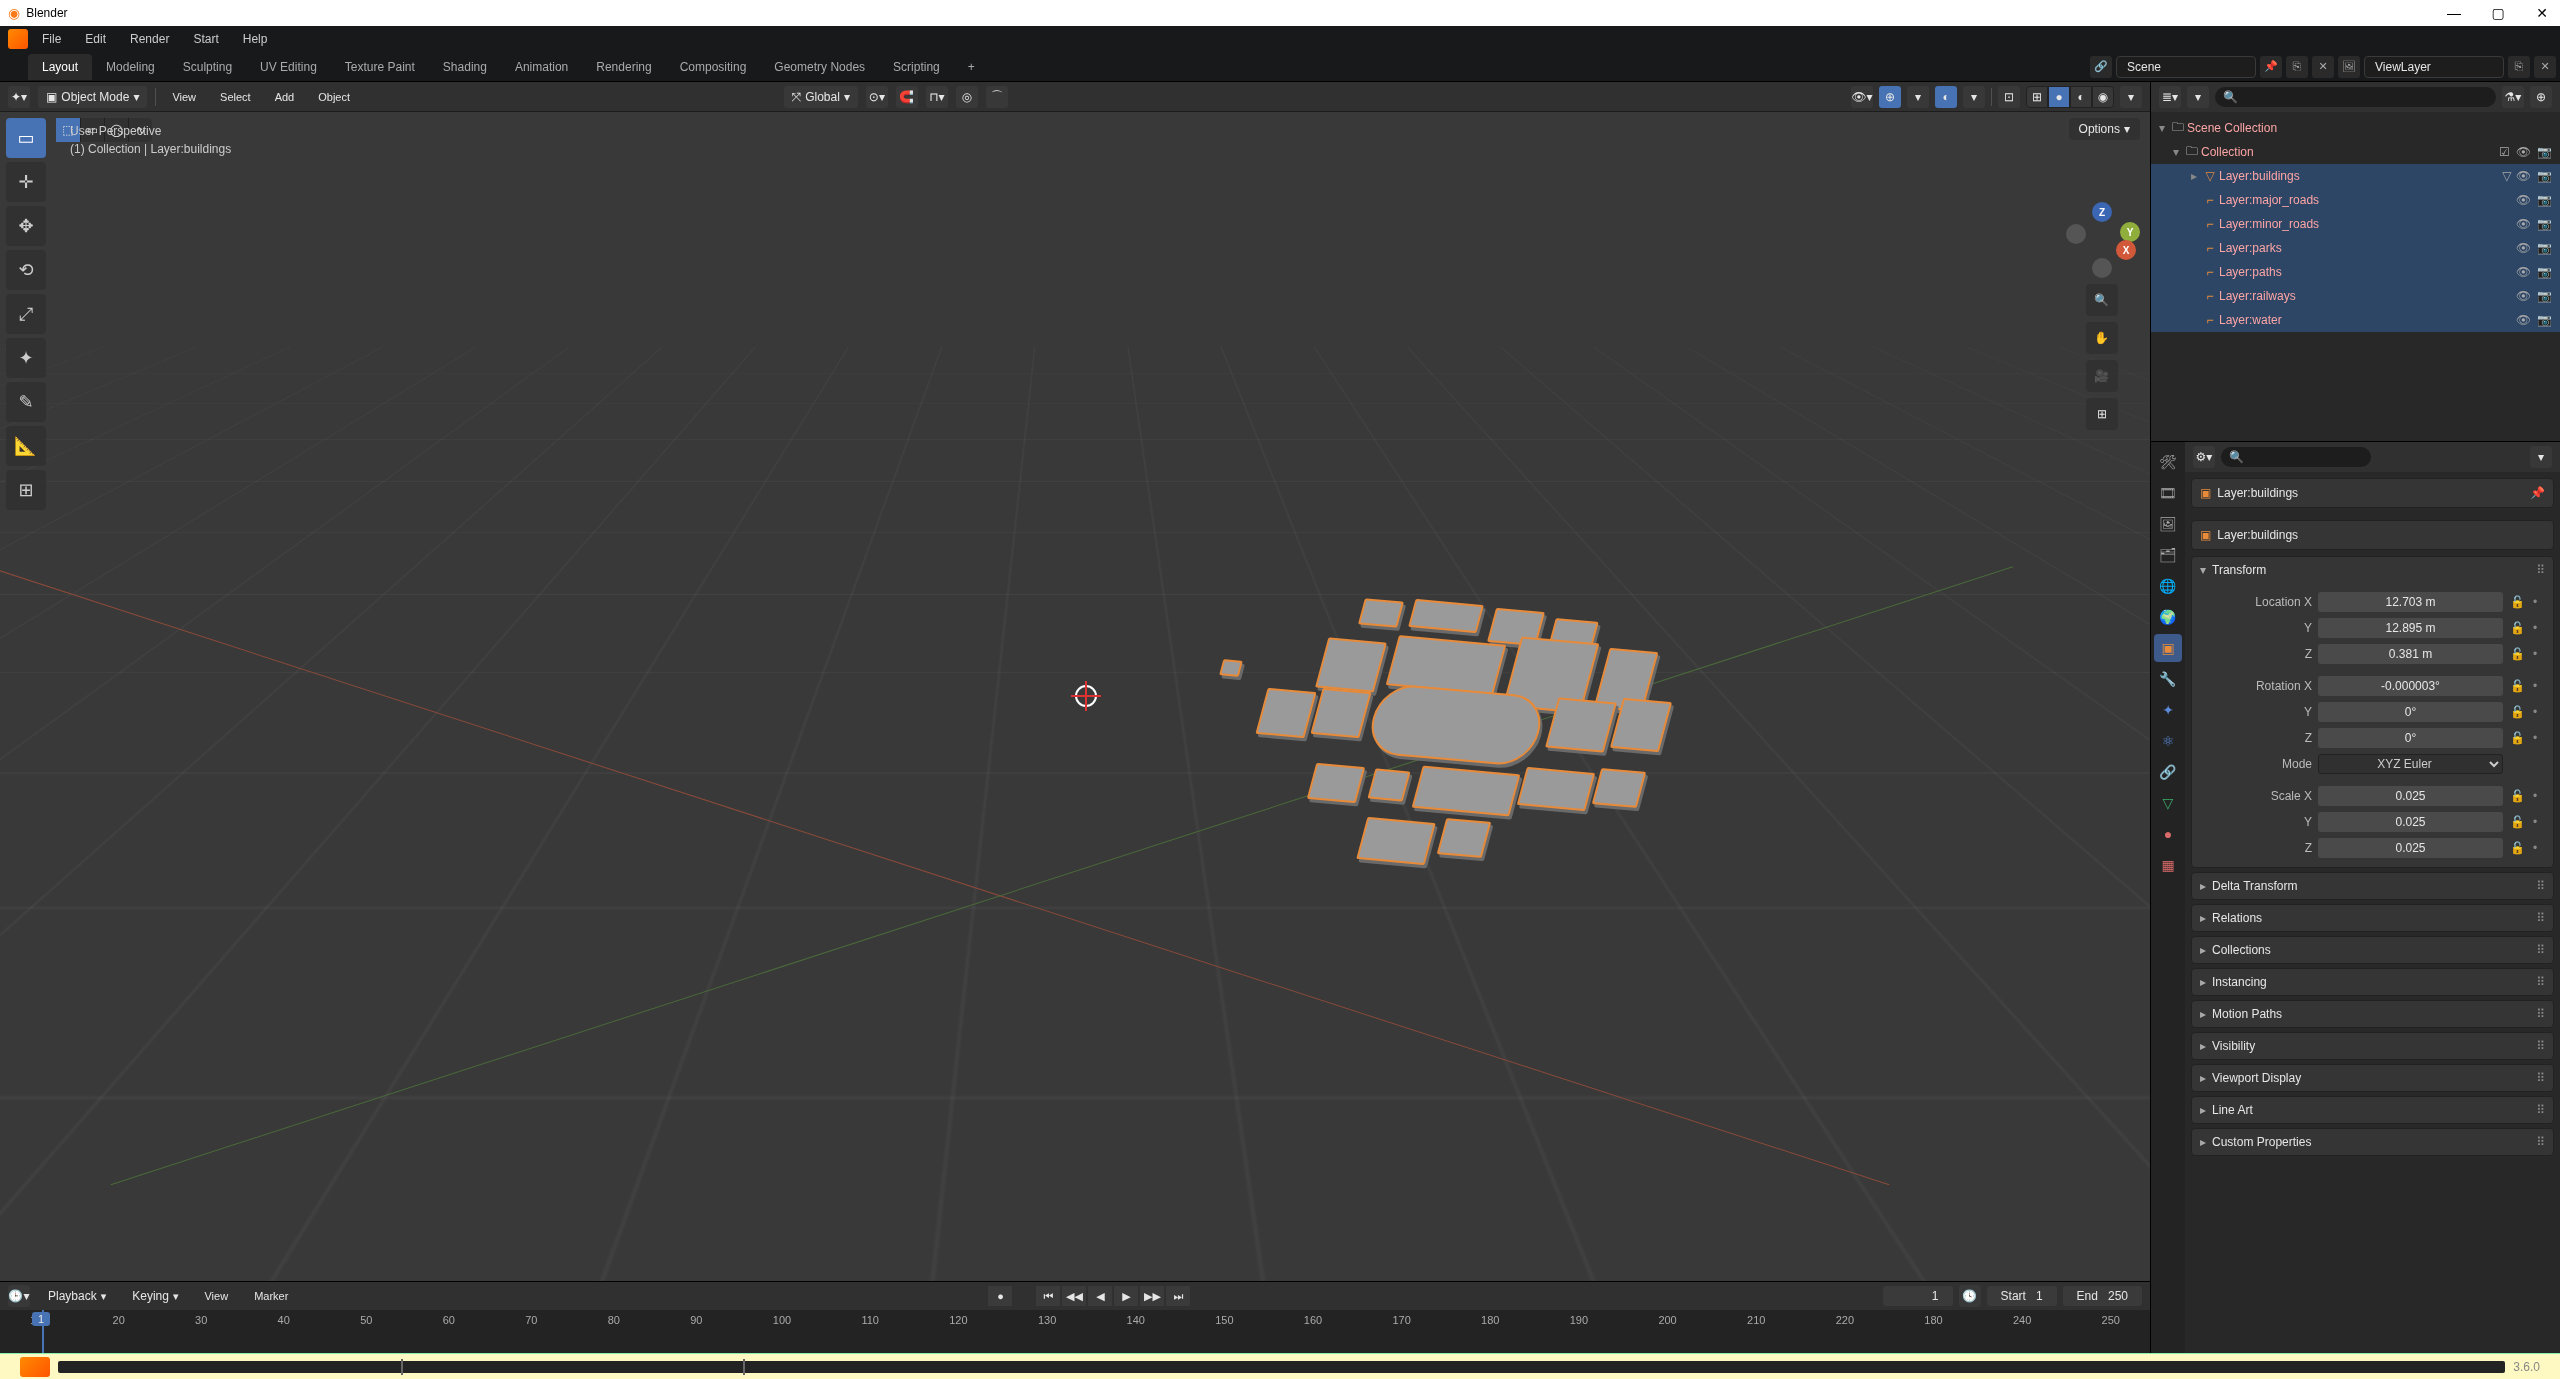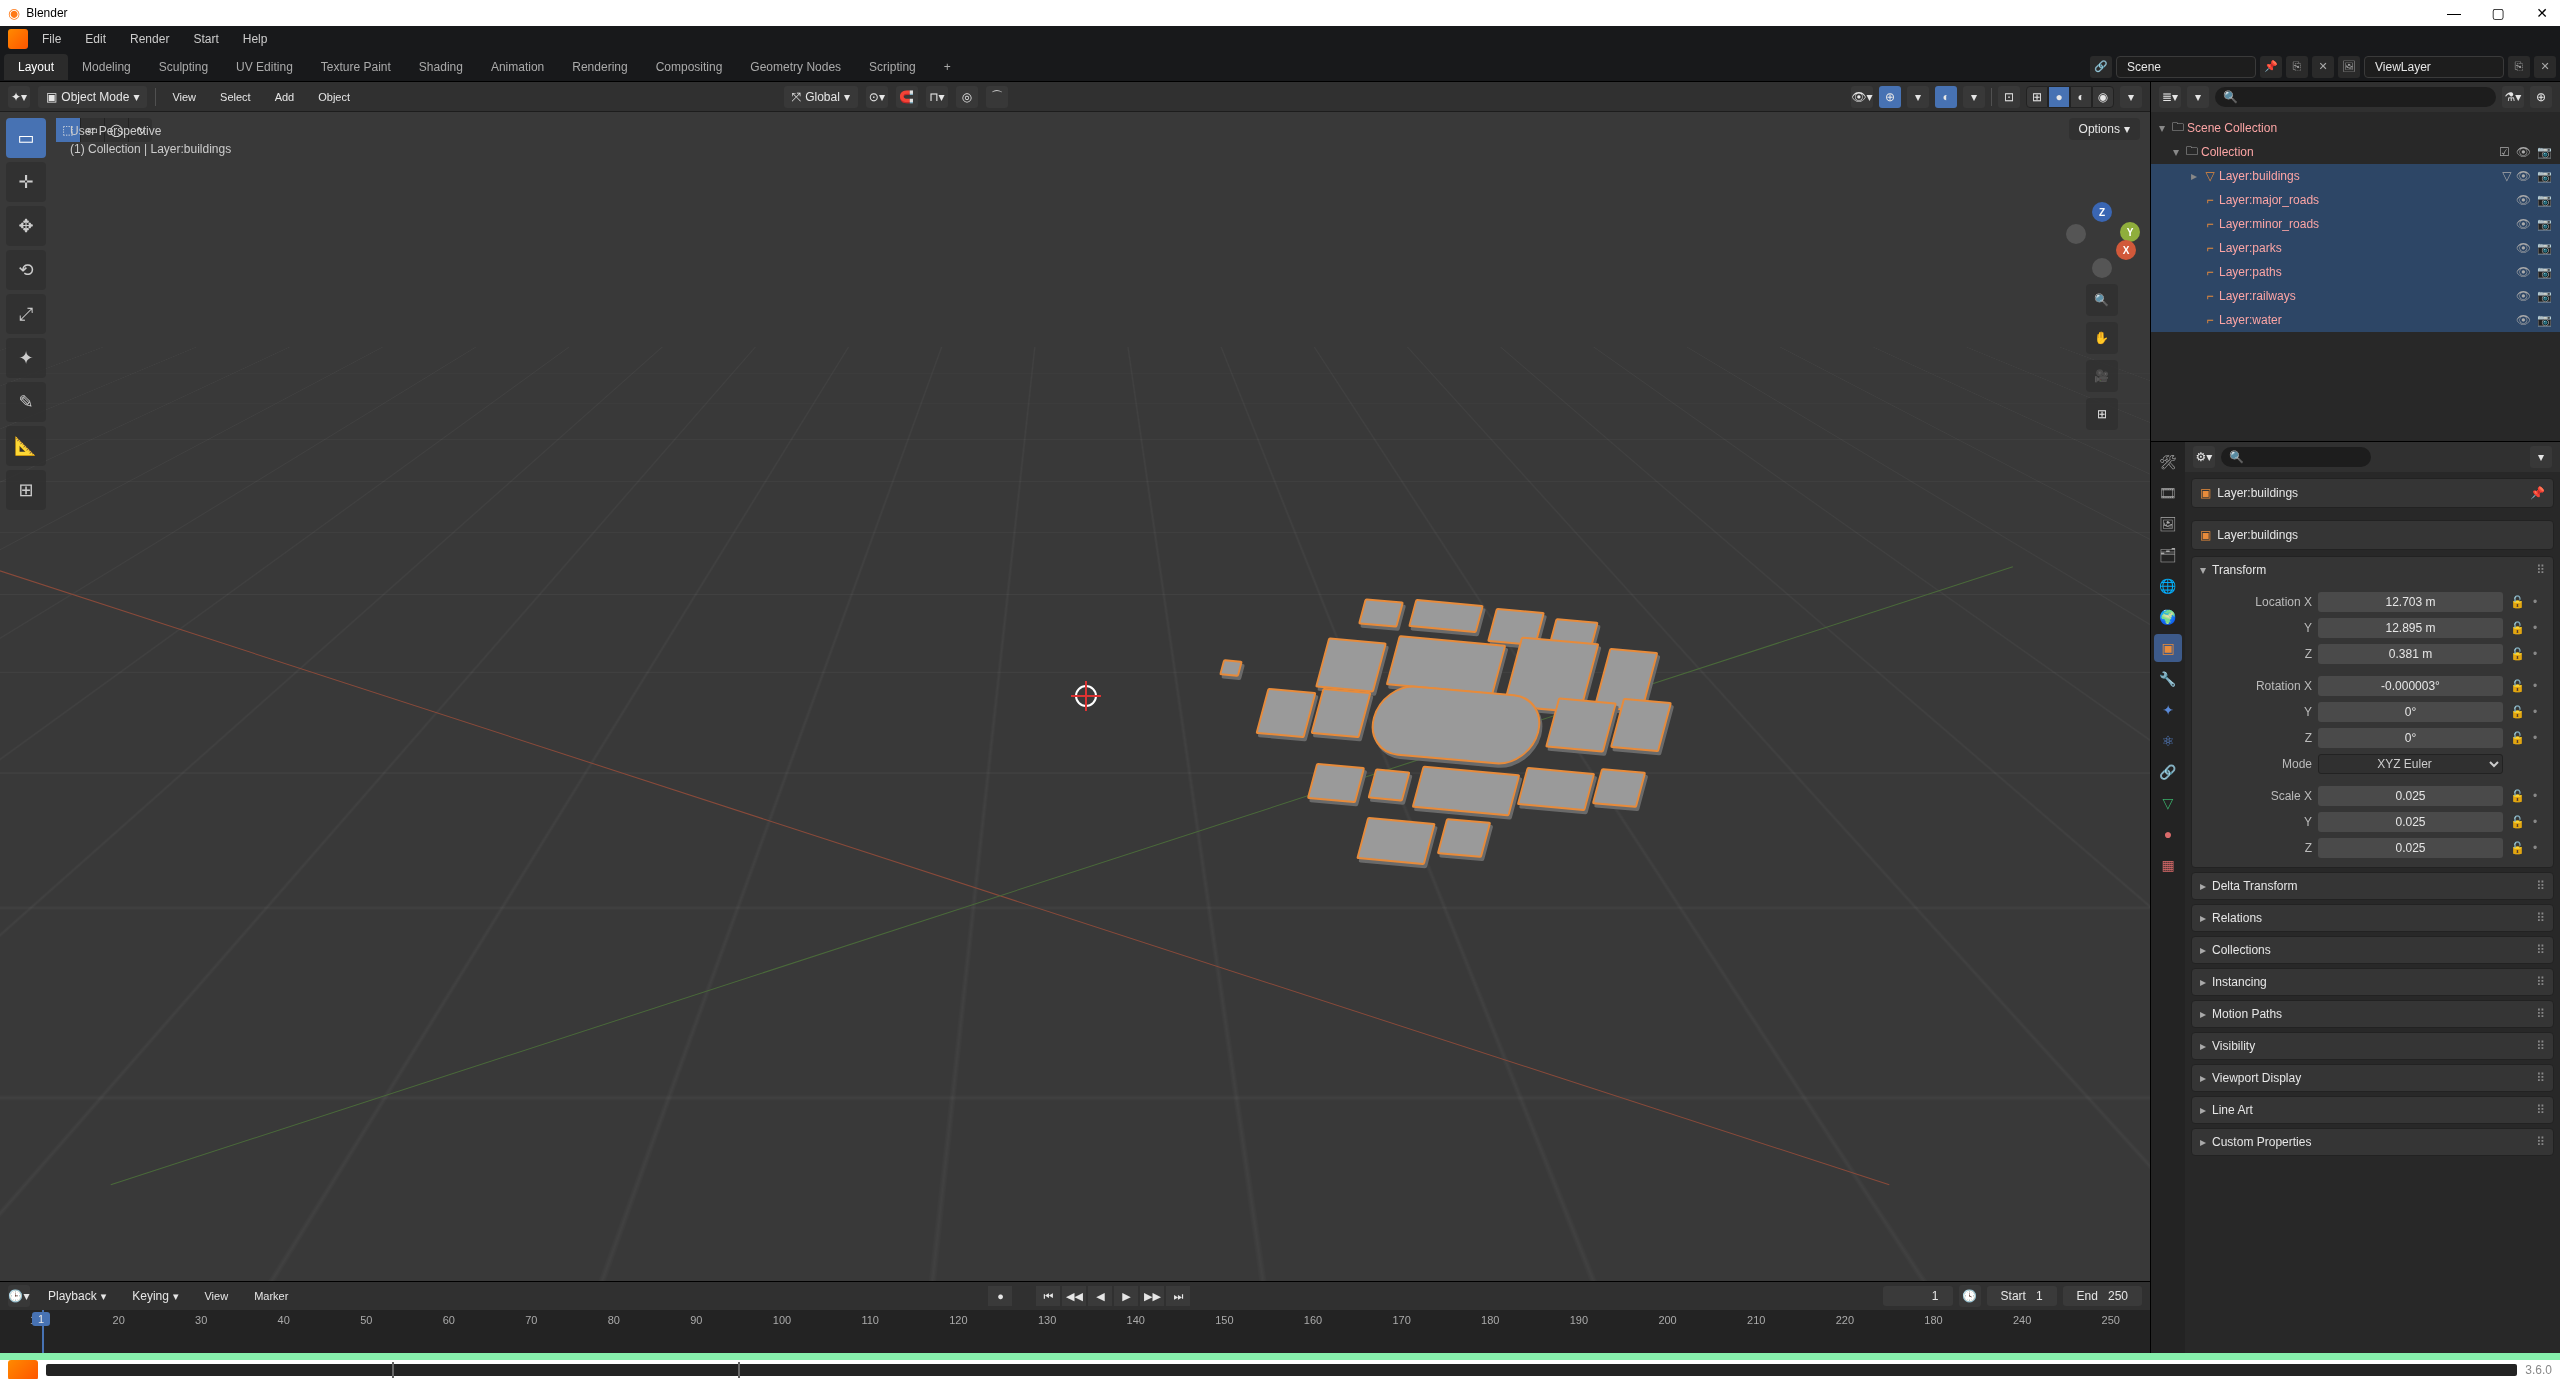--- a/index.html
+++ b/index.html
@@ -13,21 +13,21 @@
 
 
 .topmenu { height: 26px; background: #18191b; display: flex; align-items: center; padding: 0 8px; gap: 4px; }
 .topmenu .menu-item { padding: 4px 10px; color: #ccc; cursor: pointer; }
 .topmenu .logo { width: 20px; height: 20px; border-radius: 3px; background: linear-gradient(135deg,#ff8a00,#ff5500); display: flex; align-items: center; justify-content: center; }
 
 
 .workspaces { height: 30px; background: #18191b; display: flex; align-items: center; padding: 0 4px; border-bottom: 1px solid #000; }
 .ws-left { display: flex; align-items: center; }
 .ws-tab { padding: 6px 14px; color: #aaa; cursor: pointer; border-top-left-radius: 4px; border-top-right-radius: 4px; }
-.ws-tab.active { background: #2b2b2b; color: #fff; }
+.ws-tab.active { background: #2b2b2b; color: #fff; margin-left: 24px; }
 .ws-right { margin-left: auto; display: flex; gap: 4px; align-items: center; }
 .scene-field { background: #1d1d1d; border: 1px solid #3a3a3a; height: 22px; padding: 0 10px; display: flex; align-items: center; gap: 6px; border-radius: 4px; min-width: 140px; }
 .mini-btn { width: 22px; height: 22px; background: #2a2a2a; border-radius: 3px; display: flex; align-items: center; justify-content: center; font-size: 11px; color: #aaa; cursor: pointer; }
 
 
 .main { flex: 1; display: flex; min-height: 0; }
 
 
 .viewport-col { flex: 1; display: flex; flex-direction: column; min-width: 0; }
 
@@ -121,21 +121,21 @@
 .panel-hdr .chev { color: #aaa; }
 .panel-body { padding: 6px 10px; }
 .prop-row { display: flex; align-items: center; height: 26px; gap: 6px; }
 .prop-row .plabel { width: 110px; text-align: right; color: #bbb; font-size: 12px; }
 .prop-row .pval { flex: 1; background: #4a4a4a; border-radius: 3px; text-align: center; height: 20px; line-height: 20px; }
 .prop-row .lock { width: 18px; color: #888; text-align: center; }
 .prop-row .dot { width: 10px; color: #888; }
 .prop-row select.pval { background: #303030; color: #ccc; border: 1px solid #222; }
 
 
-.statusbar { height: 26px; background: #ffffff; display: flex; align-items: center; padding: 0 8px; gap: 8px; border-top: 7px solid #86efac; }
+.statusbar { height: 26px; background: #fef9c3; display: flex; align-items: center; padding: 0 20px; gap: 8px; border-top: 1px solid #86efac; }
 .statusbar .app-icon { width: 30px; height: 20px; background: linear-gradient(135deg,#ff8a00,#ff5500); border-radius: 3px; }
 .status-scrub { flex: 1; height: 12px; background: #232323; border-radius: 2px; position: relative; }
 .status-scrub .marker { position: absolute; top: -2px; bottom: -2px; width: 2px; background: #666; }
 .version { margin-left: auto; color: #888; }
 </style>
 </head>
 <body>
 
 <div class="titlebar">
   <div class="titlebar-left">

